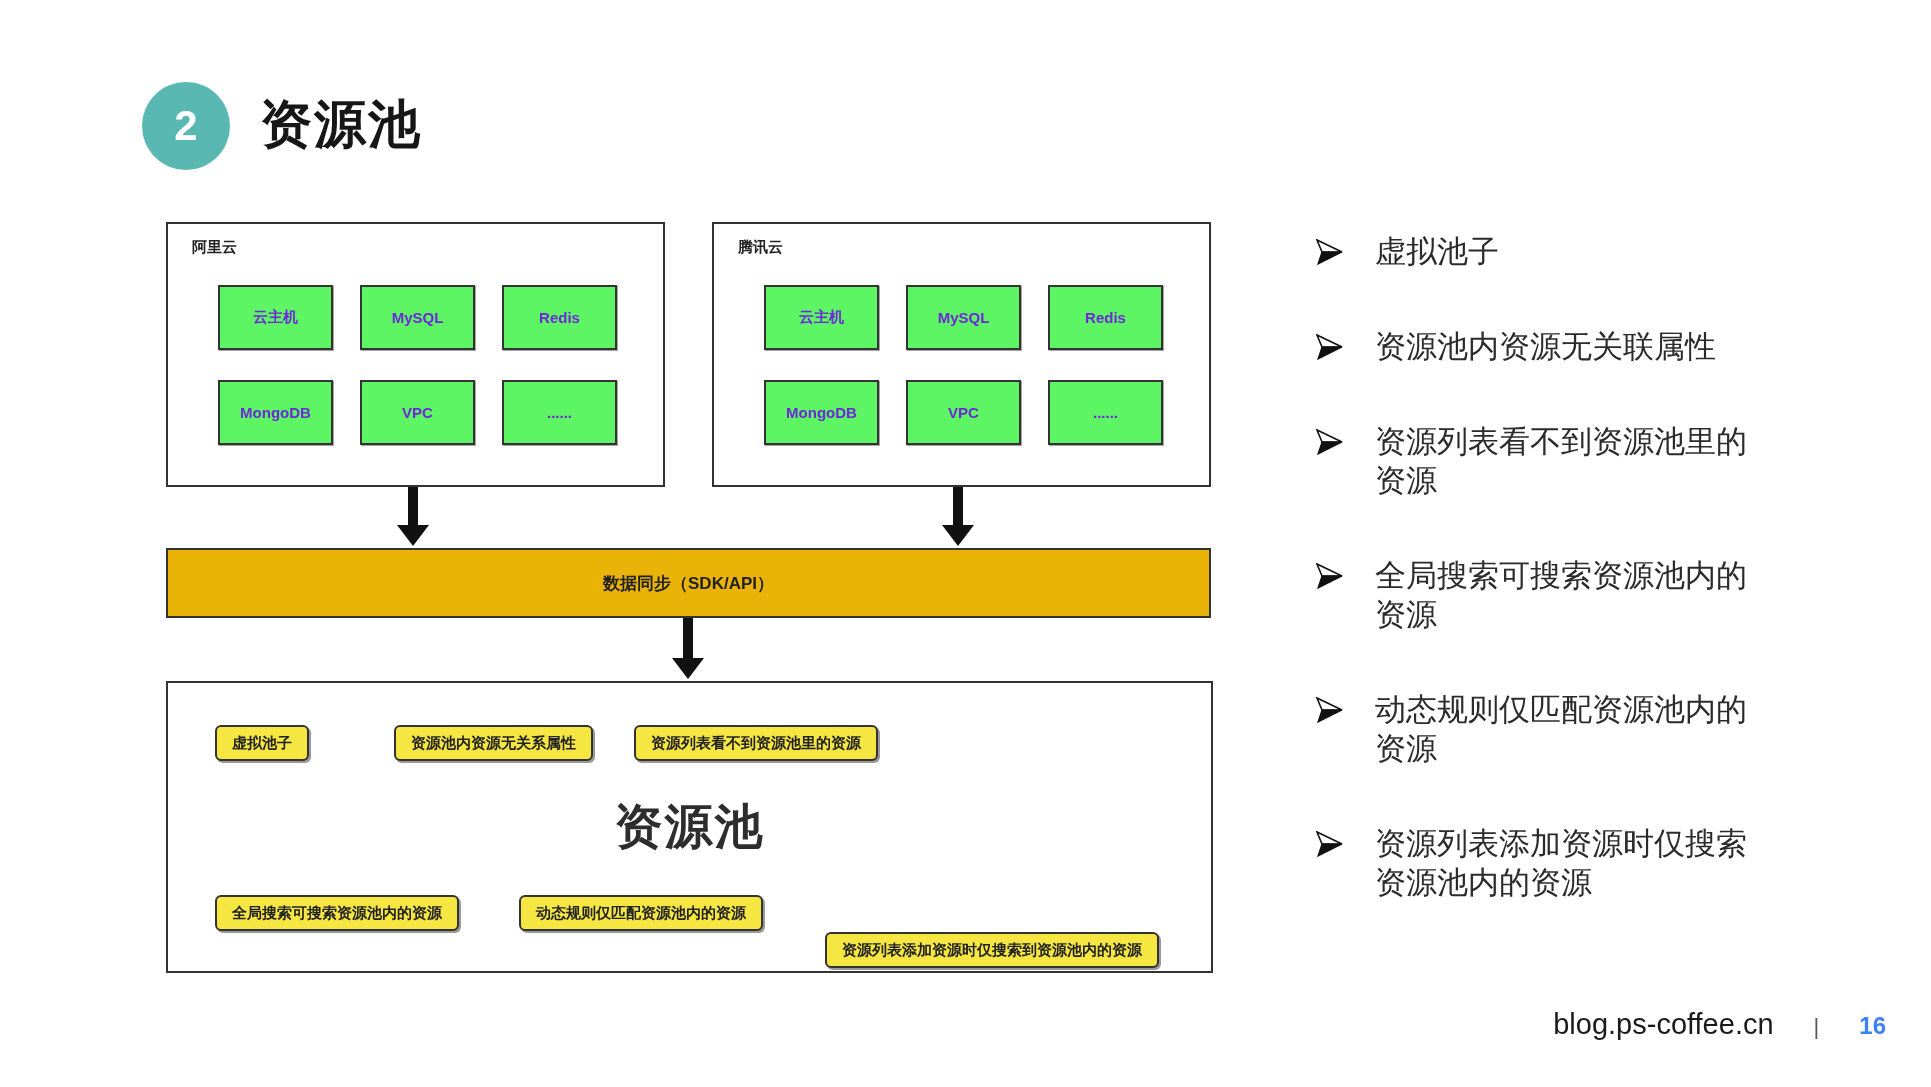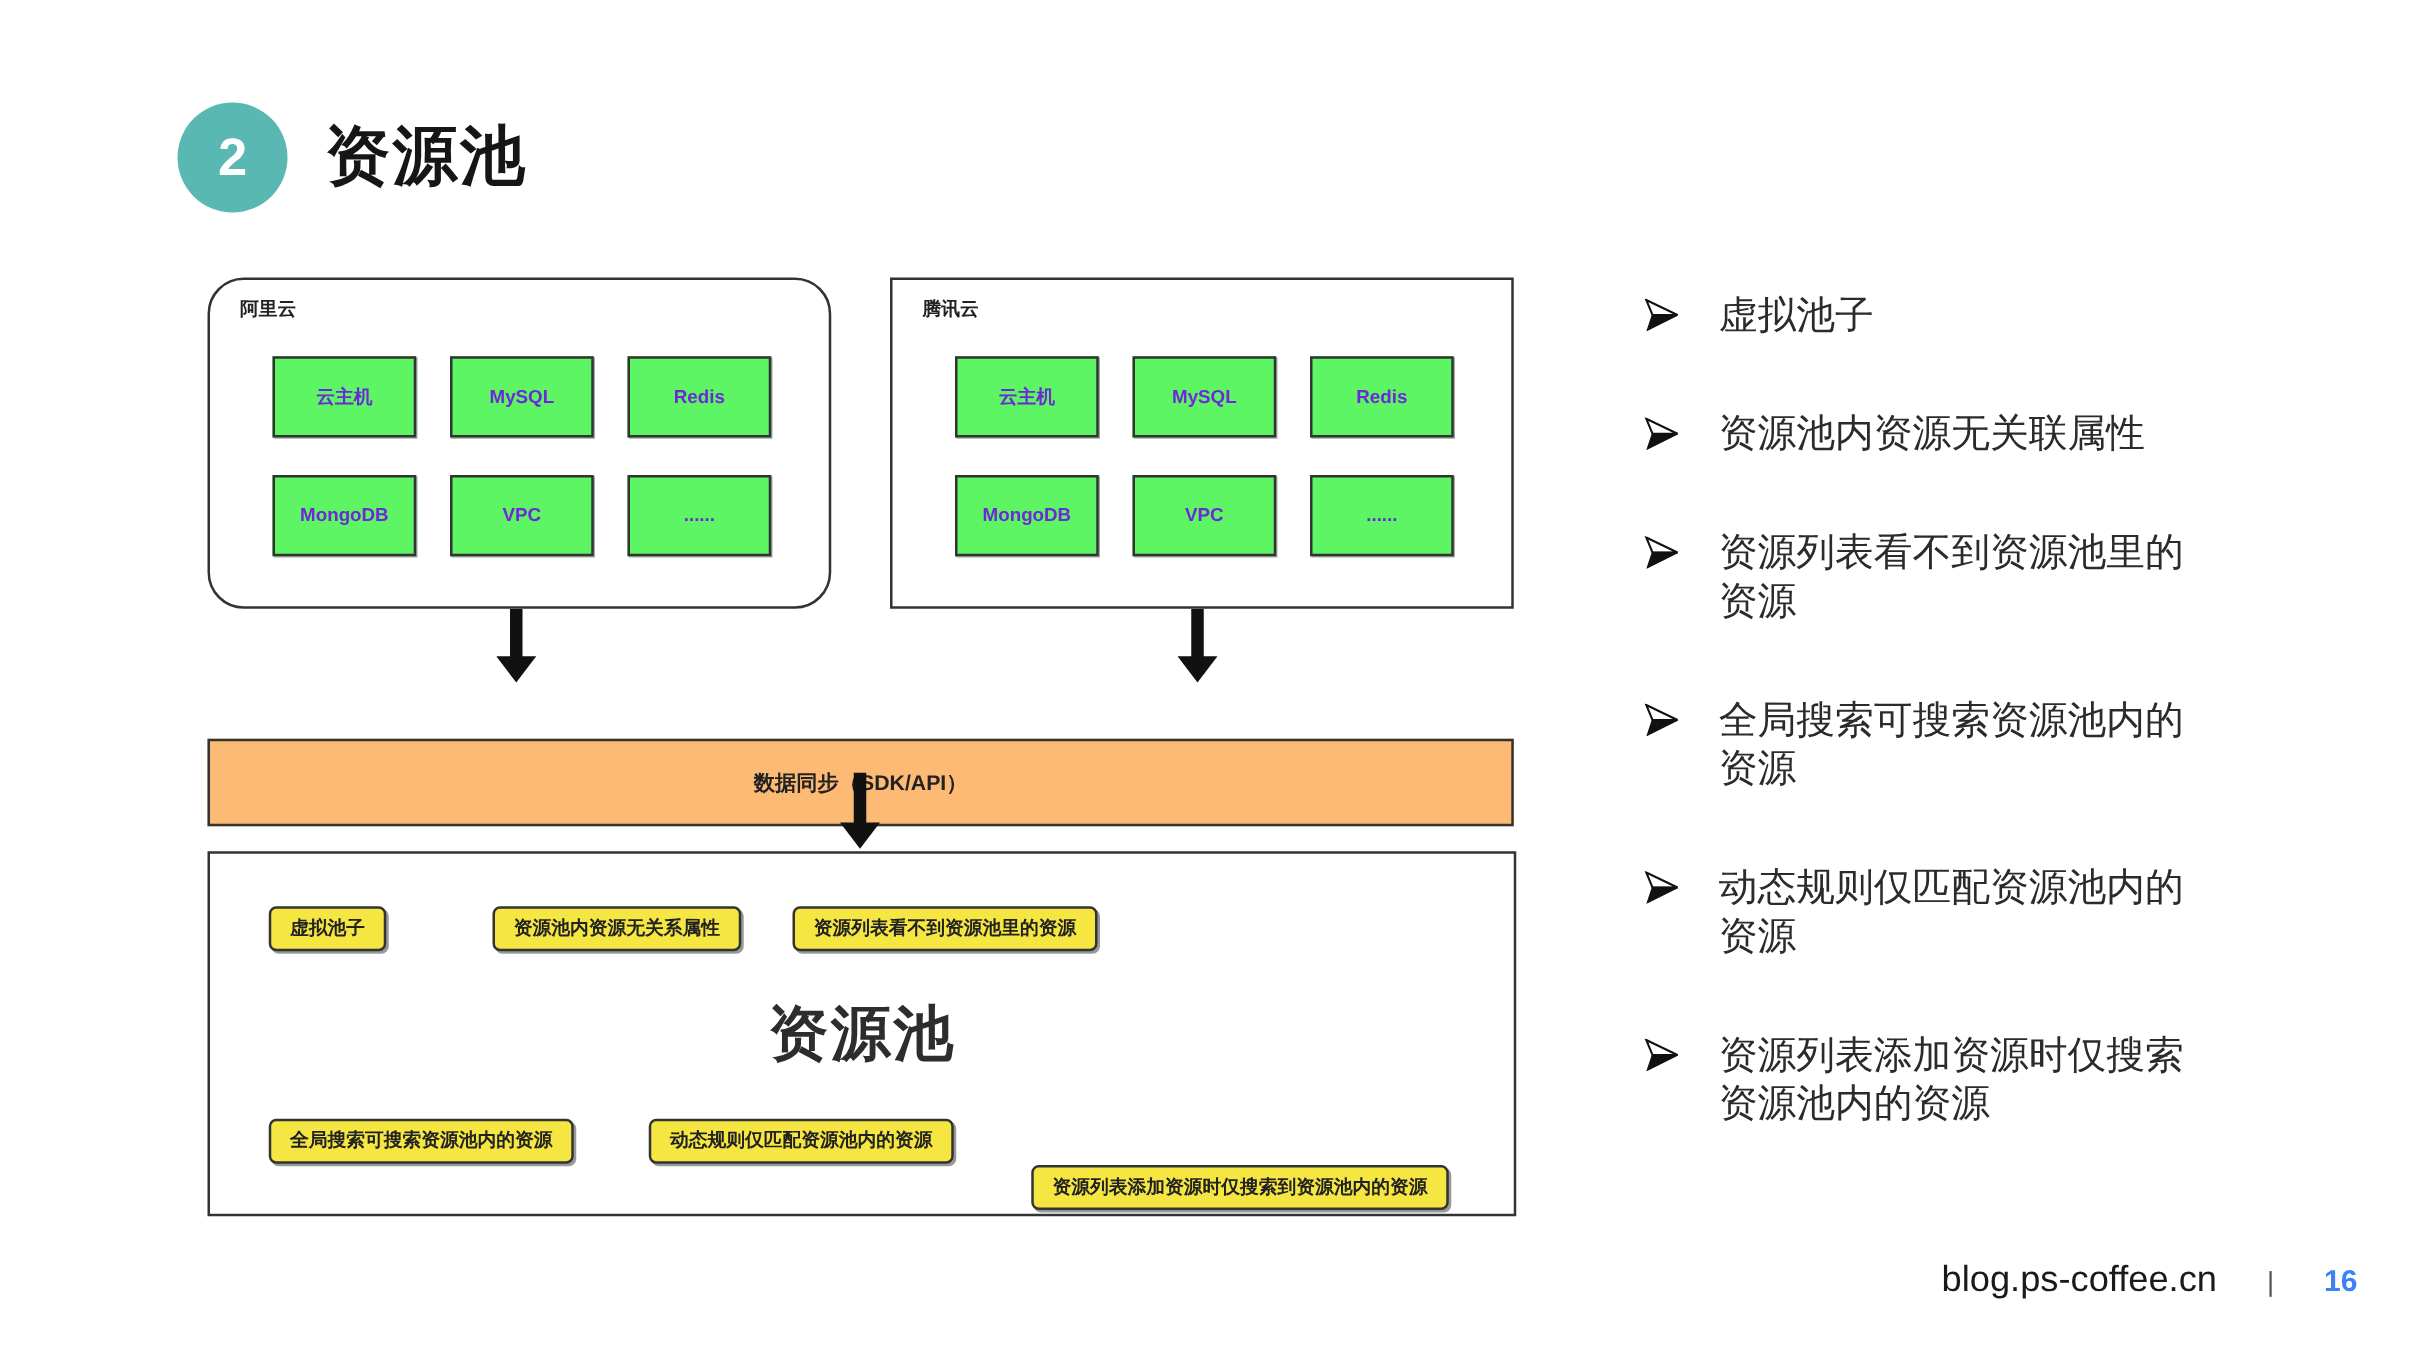--- a/index.html
+++ b/index.html
@@ -17,21 +17,21 @@
   }
   .page-title {
     position:absolute; left:260px; top:90px;
     font-size:52px; font-weight:900; color:#161616; letter-spacing:2px;
   }
   
   .cloud-box {
     position:absolute; top:222px; width:499px; height:265px;
     background:#ffffff; border:2px solid var(--border,#333333);
   }
-  .cloud-box.first  { left:166px;border-radius:29px; }
+  .cloud-box.first  { left:166px; }
   .cloud-box.second { left:712px; }
   .cloud-label {
     position:absolute; left:24px; top:14px;
     font-size:15px; font-weight:bold; color:#222222;
   }
   .service-grid {
     position:absolute; left:50px; top:61px;
     display:grid; grid-template-columns:repeat(3,115px);
     column-gap:27px; row-gap:30px;
   }
@@ -44,23 +44,23 @@
     font-size:15px; font-weight:bold; color:#6d28d9;
   }
   
   .arrow { position:absolute; }
   .arrow-1 { left:397px; top:487px; }
   .arrow-2 { left:942px; top:487px; }
   .arrow-3 { left:672px; top:618px; }
   
   .sync-box {
     position:absolute; left:166px; top:548px; width:1045px; height:70px;
-    background:#fdba74; border:2px solid var(--border,#333333);
+    background:#eab308; border:2px solid var(--border,#333333);
     display:flex; align-items:center; justify-content:center;
-    font-size:17px; font-weight:bold; color:#222222;margin-top:43px;
+    font-size:17px; font-weight:bold; color:#222222;
   }
   
   .pool-box {
     position:absolute; left:166px; top:681px; width:1047px; height:292px;
     background:#ffffff; border:2px solid var(--border,#333333);
   }
   .pool-title {
     position:absolute; left:0; right:0; top:112px; text-align:center;
     font-size:48px; font-weight:900; color:#2d2d2d; letter-spacing:2px;
   }

